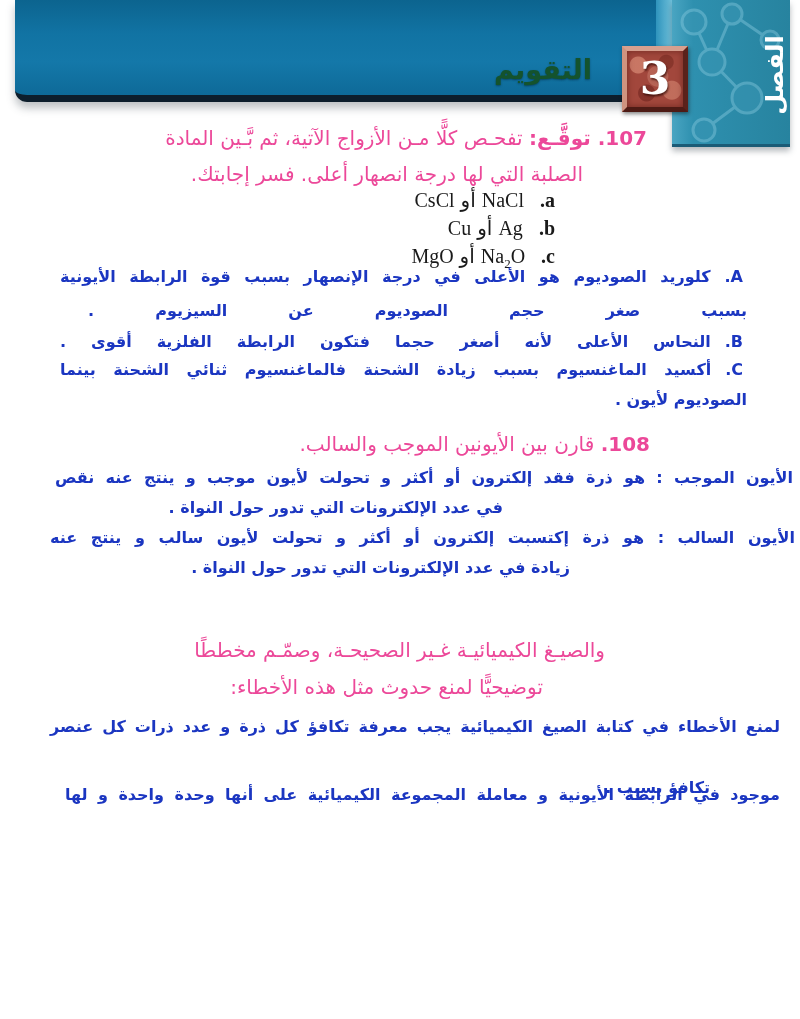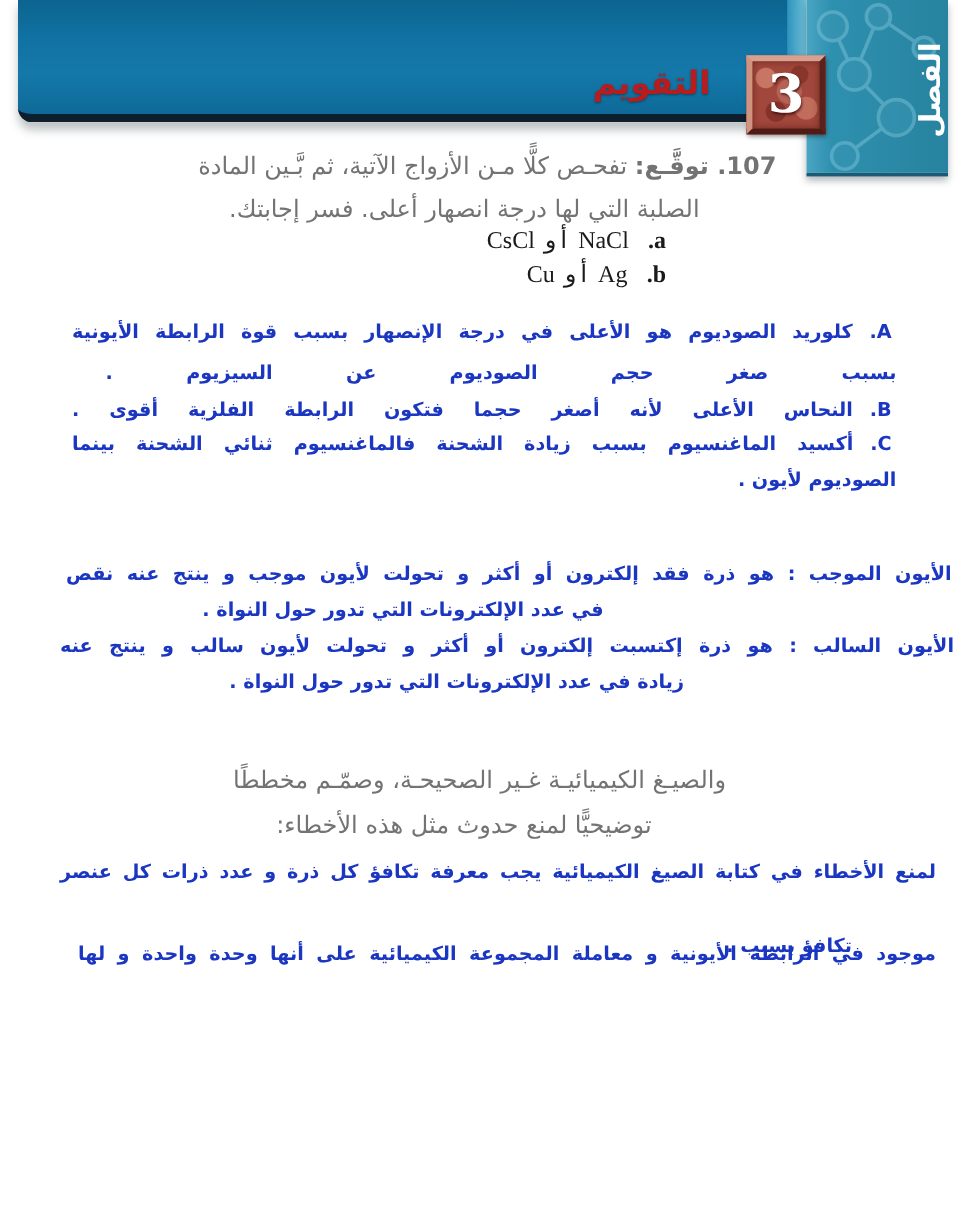--- a/index.html
+++ b/index.html
@@ -6,21 +6,21 @@
   .page{position:relative;width:800px;height:1019px;background:#ffffff;overflow:hidden;
         font-family:"DejaVu Sans",sans-serif;}
 
   
   .band{position:absolute;left:15px;top:0;width:652px;height:95px;
         background:linear-gradient(180deg,#0c648f 0%,#1173a3 35%,#1478a9 65%,#0e6a98 100%);
         border-bottom:7px solid #0d1e2c;border-radius:0 0 0 12px;
         box-shadow:0 6px 8px rgba(70,80,90,.35);}
   .band-edge{position:absolute;left:656px;top:0;width:16px;height:102px;
         background:linear-gradient(90deg,#2e93bc,#6fc0da);}
-  .band-title{position:absolute;right:208px;top:54px;color:#b91c1c;font-weight:bold;
+  .band-title{position:absolute;right:208px;top:54px;color:#14532d;font-weight:bold;
         font-size:27px;white-space:nowrap;text-shadow:0 1px 2px rgba(0,30,50,.5);}
   .strip{position:absolute;left:672px;top:0;width:118px;height:144px;
         background:linear-gradient(90deg,#4aa5c2 0%,#2e90af 18%,#27839f 100%);
         border-bottom:3px solid #1b5b76;box-shadow:0 4px 6px rgba(70,80,90,.4);}
   .molecules{position:absolute;left:0;top:0;opacity:.5;}
   .strip-label{position:absolute;left:103px;top:75px;color:#ffffff;font-weight:bold;
         font-size:24px;white-space:nowrap;letter-spacing:1px;
         transform:translate(-50%,-50%) rotate(-90deg);}
   .chapter-box{position:absolute;left:622px;top:46px;width:66px;height:66px;box-sizing:border-box;
         background:
@@ -32,27 +32,27 @@
           #a2473c;
         border-style:solid;border-width:5px;
         border-color:#d7a08f #5a221b #4e1b15 #cf937f;
         box-shadow:1px 2px 4px rgba(0,0,0,.45), inset 0 0 6px rgba(60,10,5,.5);
         display:flex;align-items:center;justify-content:center;}
   .chapter-num{color:#ffffff;font-family:"DejaVu Serif",serif;font-weight:bold;font-size:44px;
         line-height:1;text-shadow:1px 2px 2px rgba(40,5,0,.65);}
 
   
   .q{position:absolute;direction:rtl;white-space:nowrap;text-align:right;
-     color:#737373;font-size:20px;line-height:1.45;}
+     color:#ec4899;font-size:20px;line-height:1.45;}
   .q b{font-weight:bold;}
 
   
   .item{position:absolute;direction:ltr;white-space:nowrap;color:#1a1a1a;
         font-family:"Liberation Serif","DejaVu Serif",serif;font-size:20px;}
-  .item .conj{font-family:Liberation Mono, monospace;margin:1px 6px;text-align:right;}
+  .item .conj{font-family:Liberation Serif, serif;margin:1px 6px;text-align:right;}
   .item .item-label{font-weight:bold;margin-left:16px;}
   .item sub{font-size:13px;}
 
   
   .blue{color:#1b36c1;font-weight:bold;font-size:16px;line-height:1.35;}
   .ans-row{position:absolute;left:60px;right:57px;display:flex;direction:rtl;}
   .ans-label{direction:ltr;margin-left:14px;white-space:nowrap;}
   .ans-text{flex:1;direction:rtl;text-align:justify;text-align-last:justify;}
   .jline{position:absolute;direction:rtl;text-align:justify;text-align-last:justify;}
   .rline{position:absolute;direction:rtl;white-space:nowrap;text-align:right;}
@@ -122,38 +122,45 @@
     <span>تفحـص كلًّا مـن الأزواج الآتية، ثم بَّـين المادة</span>
   </div>
   <div class="q" id="q107-l2">الصلبة التي لها درجة انصهار أعلى. فسر إجابتك.</div>
 
   <div class="item" id="item-a">
     <span class="formula">CsCl</span><span class="conj">أو</span><span class="formula"><span>NaCl</span><sub></sub><span></span></span><b class="item-label">.a</b>
   </div>
   <div class="item" id="item-b">
     <span class="formula">Cu</span><span class="conj">أو</span><span class="formula"><span>Ag</span><sub></sub><span></span></span><b class="item-label">.b</b>
   </div>
+  <div class="item" id="item-c">
+    <span class="formula">MgO</span><span class="conj">أو</span><span class="formula"><span>Na</span><sub>2</sub><span>O</span></span><b class="item-label">.c</b>
+  </div>
 
   <div class="ans-row blue" id="ansA">
     <b class="ans-label">.A</b>
     <span class="ans-text">كلوريد الصوديوم هو الأعلى في درجة الإنصهار بسبب قوة الرابطة الأيونية</span>
   </div>
   <div class="jline blue" id="ansA2">بسبب صغر حجم الصوديوم عن السيزيوم .</div>
 
   <div class="ans-row blue" id="ansB">
     <b class="ans-label">.B</b>
     <span class="ans-text">النحاس الأعلى لأنه أصغر حجما فتكون الرابطة الفلزية أقوى .</span>
   </div>
 
   <div class="ans-row blue" id="ansC">
     <b class="ans-label">.C</b>
     <span class="ans-text">أكسيد الماغنسيوم بسبب زيادة الشحنة فالماغنسيوم ثنائي الشحنة بينما</span>
   </div>
   <div class="rline blue" id="ansC2">الصوديوم لأيون .</div>
 
+  <div class="q" id="q108-l1">
+    <b>108.</b>
+    <span>قارن بين الأيونين الموجب والسالب.</span>
+  </div>
 
   <div class="jline blue" id="ans108-l1">الأيون الموجب : هو ذرة فقد إلكترون أو أكثر و تحولت لأيون موجب و ينتج عنه نقص</div>
   <div class="rline blue" id="ans108-l2">في عدد الإلكترونات التي تدور حول النواة .</div>
   <div class="jline blue" id="ans108-l3">الأيون السالب : هو ذرة إكتسبت إلكترون أو أكثر و تحولت لأيون سالب و ينتج عنه</div>
   <div class="rline blue" id="ans108-l4">زيادة في عدد الإلكترونات التي تدور حول النواة .</div>
 
   <div class="q" id="q109-l2">والصيـغ الكيميائيـة غـير الصحيحـة، وصمّـم مخططًا</div>
   <div class="q" id="q109-l3">توضيحيًّا لمنع حدوث مثل هذه الأخطاء:</div>
 
   <div class="jline blue" id="ans109-l1">لمنع الأخطاء في كتابة الصيغ الكيميائية يجب معرفة تكافؤ كل ذرة و عدد ذرات كل عنصر</div>

